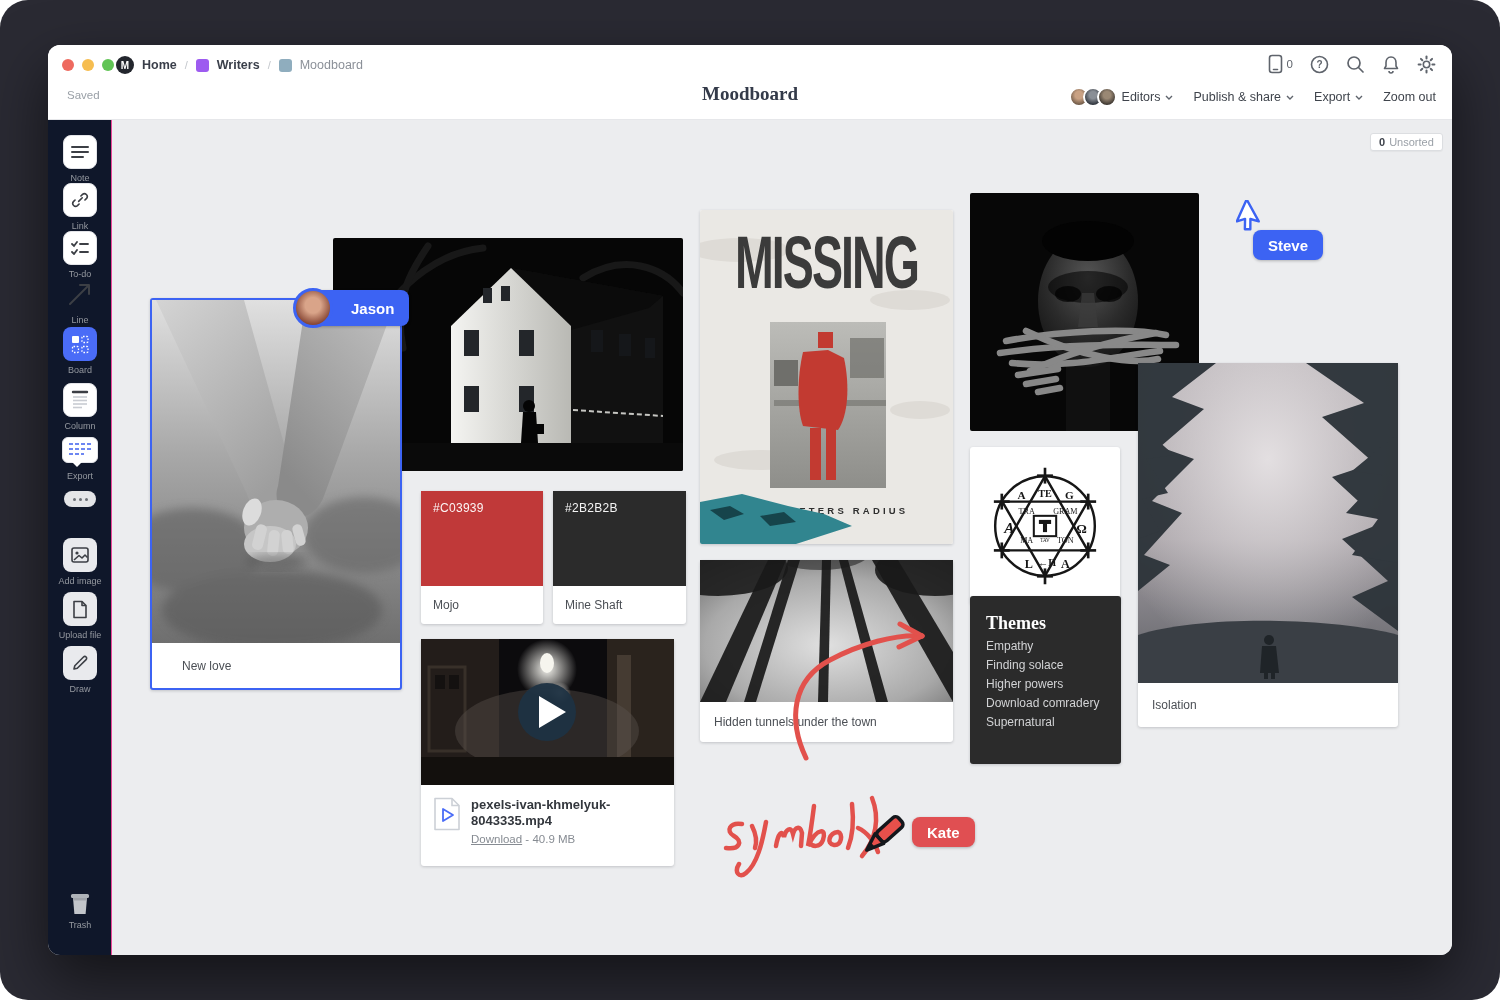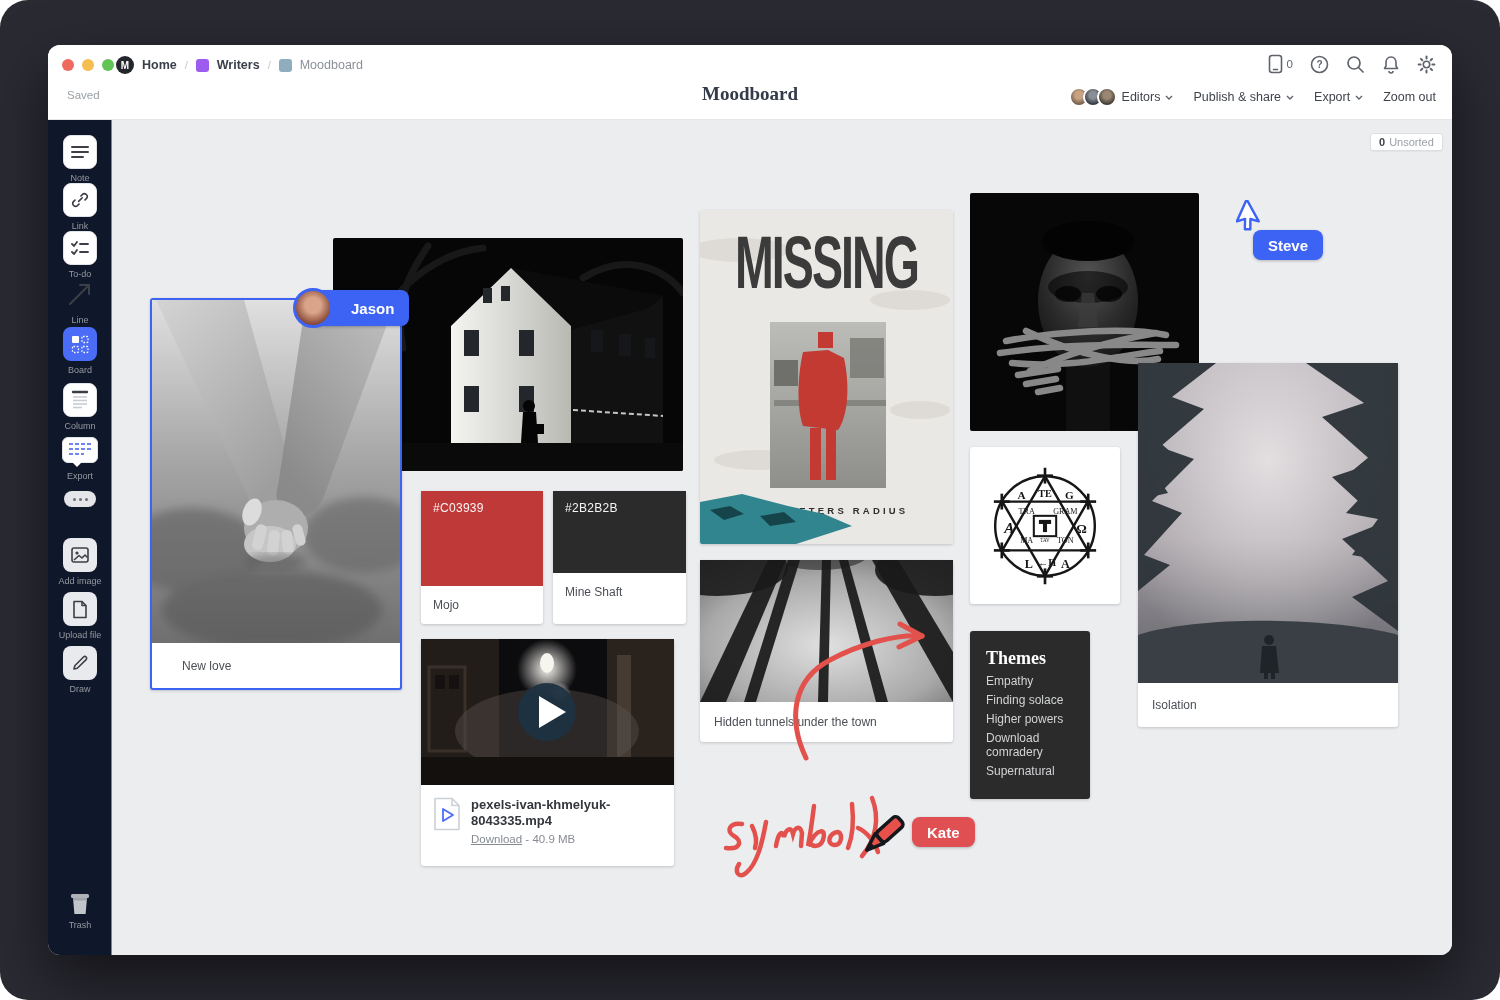--- a/index.html
+++ b/index.html
@@ -505,37 +505,37 @@
         <g fill="none" stroke="#161616" stroke-width="2">
               <rect x="49" y="53" width="22" height="20"></rect>
             </g>
         <g fill="#161616">
               <rect x="54" y="57" width="12" height="4"></rect>
               <rect x="58" y="59" width="4" height="10"></rect>
             </g>
       </svg>
     </div>
 
-    <div class="card themes" style="left:858px;top:511px;width:120px;height:168px;z-index:2">
+    <div class="card themes" style="left:858px;top:476px;width:151px;height:168px;z-index:2">
       <h3>Themes</h3>
       <div>Empathy</div>
       <div>Finding solace</div>
       <div>Higher powers</div>
       <div>Download comradery</div>
       <div>Supernatural</div>
     </div>
 
     <div class="card" style="left:309px;top:371px;width:122px;height:133px;z-index:2">
       <div style="height:95px;background:#C03939">
         <div class="swatch-hex">#C03939</div>
       </div>
       <div class="cap swname">Mojo</div>
     </div>
     <div class="card" style="left:441px;top:371px;width:133px;height:133px;z-index:2">
-      <div style="height:82px;background:#2B2B2B">
+      <div style="height:95px;background:#2B2B2B">
         <div class="swatch-hex">#2B2B2B</div>
       </div>
       <div class="cap swname">Mine Shaft</div>
     </div>
 
     <div class="card" style="left:309px;top:519px;width:253px;height:227px;z-index:2">
       <svg width="253" height="146" viewBox="0 0 253 146" style="display:block">
         <defs>
           <radialGradient id="lamp" cx="0.5" cy="0.5" r="0.5">
                 <stop offset="0" stop-color="#fffef8" stop-opacity="0.95"></stop>

